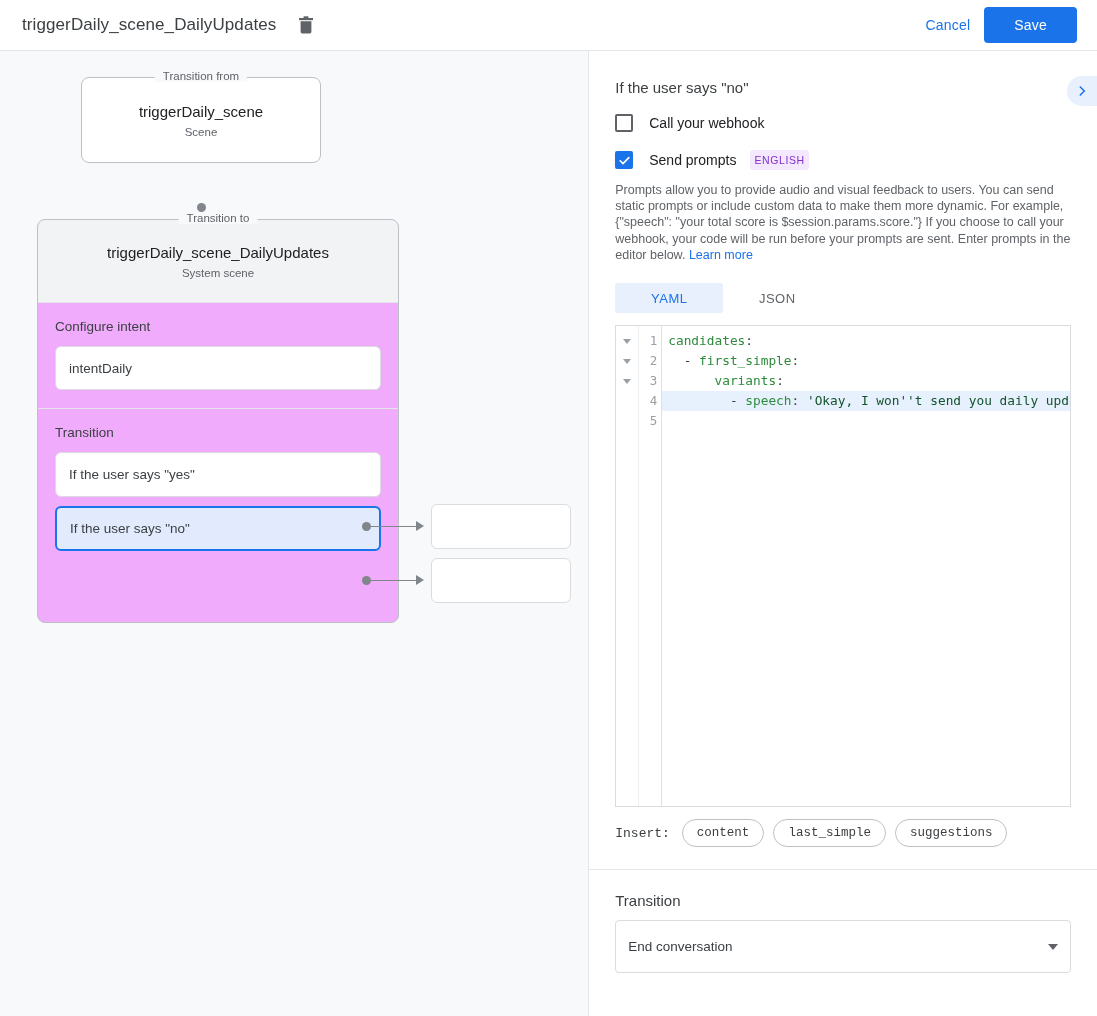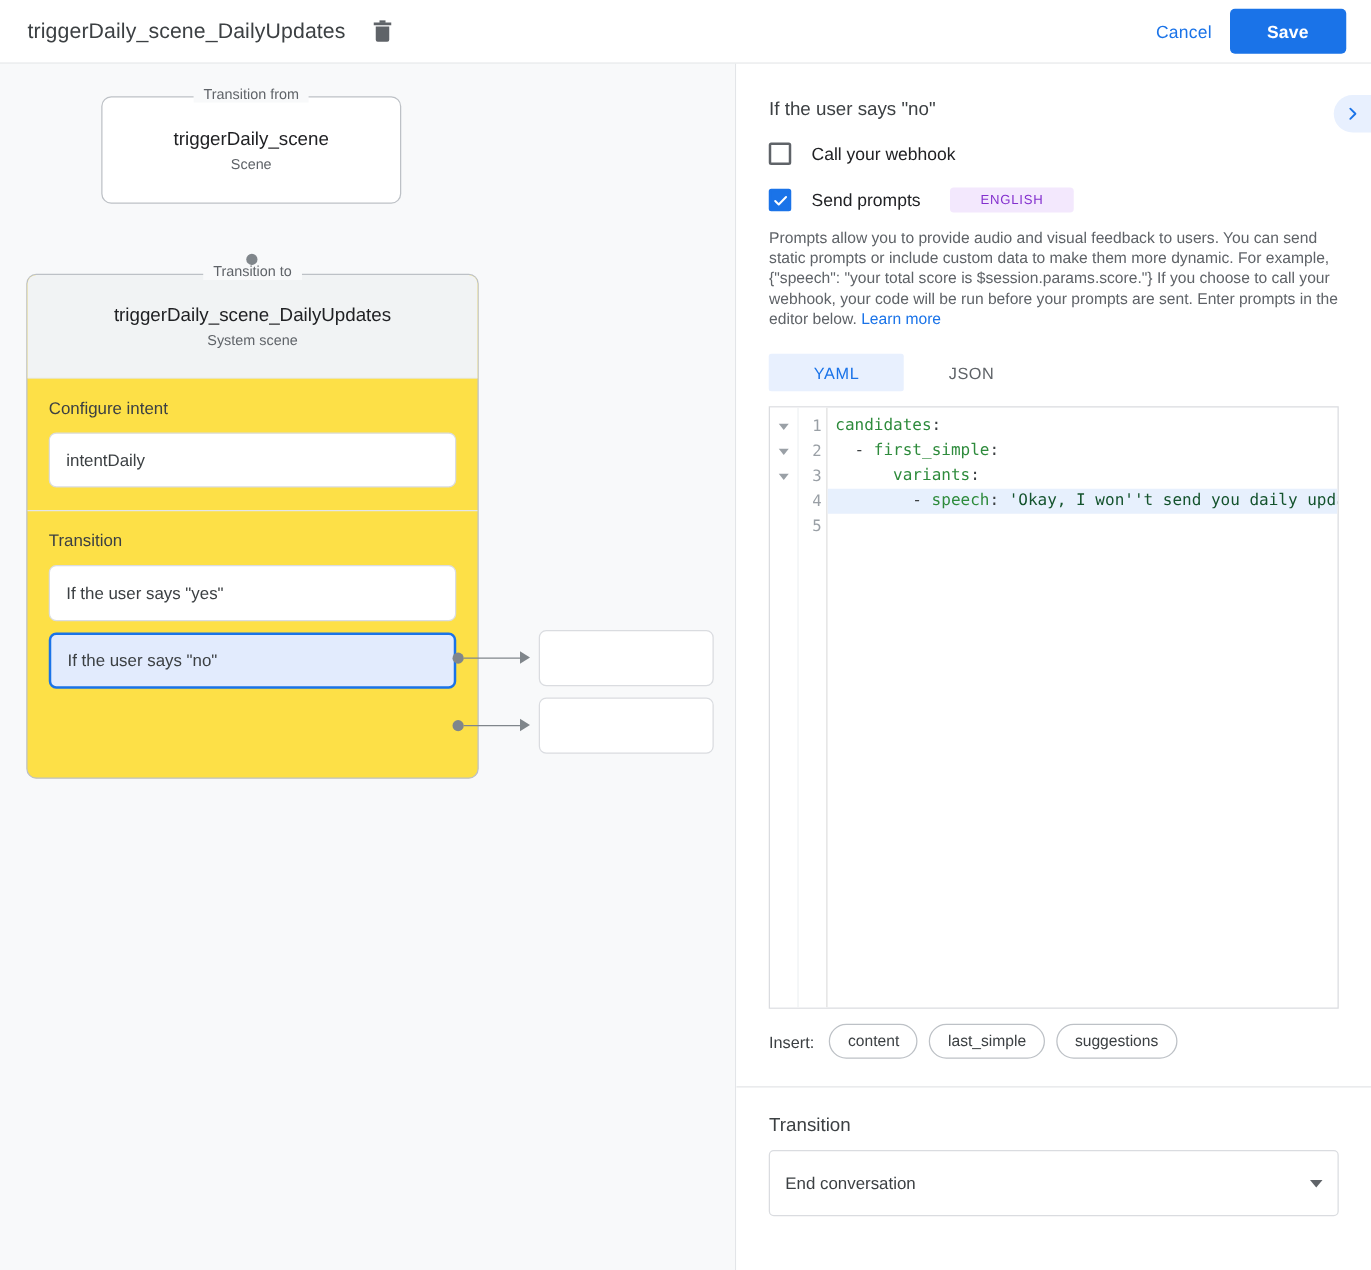--- a/index.html
+++ b/index.html
@@ -38,21 +38,21 @@
   }
   .btn-cancel {
     background: none; border: none;
     color: #1a73e8; font-size: 14px; font-weight: 500;
     font-family: inherit;
     padding: 9px 14px; border-radius: 4px; cursor: pointer;
     letter-spacing: .2px;
   }
   .btn-save {
     background: #1a73e8; border: none;
-    color: #ffffff; font-size: 14px; font-weight: 700;
+    color: #ffffff; font-size: 14px; font-weight: 400;
     font-family: inherit;
     padding: 10px 30px; border-radius: 4px; cursor: pointer;
     letter-spacing: .2px;
   }
 
   
   .body-wrap {
     position: absolute; top: 51px; left: 0;
     width: 1097px; height: 965px;
     display: flex;
@@ -102,22 +102,22 @@
   .conn-arrow-down {
     position: absolute;
     width: 0; height: 0;
     border-left: 5px solid transparent;
     border-right: 5px solid transparent;
     border-top: 8px solid #80868b;
   }
 
   
   #card-to {
-    left: 21px; top: 168px; width: 362px; height: 404px;
-    background: #fde047;
+    left: 37px; top: 168px; width: 362px; height: 404px;
+    background: #f0abfc;
     padding: 0;
   }
   #card-to .legend { background: #f8f9fa; }
   .to-header {
     height: 83px;
     background: #f1f3f4;
     border-radius: 7px 7px 0 0;
     border-bottom: 1px solid #e3e5e8;
     display: flex; flex-direction: column;
     align-items: center; justify-content: center;
@@ -214,24 +214,24 @@
   }
   .cbox.checked {
     background: #1a73e8; border-color: #1a73e8;
     display: flex; align-items: center; justify-content: center;
   }
   .checkrow .lbl {
     margin-left: 16px;
     font-size: 14px; color: #202124; font-weight: 500;
   }
   .badge {
-    margin-left: 24px;
+    margin-left: 14px;
     background: #f3e8fd; color: #8430ce;
     font-size: 10.5px; letter-spacing: .6px;
-    padding: 4px 24px; border-radius: 3px;
+    padding: 4px 4px; border-radius: 3px;
     font-weight: 500;
   }
   .helptext {
     font-size: 12.5px; color: #5f6368;
     line-height: 16.2px;
     margin: 0 0 20px 0;
     max-width: 510px;
   }
   .helptext a { color: #1a73e8; text-decoration: none; }
 
@@ -291,21 +291,21 @@
     position: relative;
   }
   .code .line { height: 20px; line-height: 20px; padding-left: 6px; }
   .code .line.hl { background: #e7f0fd; }
   .tk-key { color: #2e8b3c; }
   .tk-str { color: #14532d; }
   .tk-pun { color: #3c4043; }
 
   .insert-row {
     display: flex; align-items: center;
-    margin-top: 12px; margin-bottom: 22px;
+    margin-top: 12px; margin-bottom: 22px; font-family: Liberation Mono, monospace;
   }
   .insert-label { font-size: 13px; color: #3c4043; margin-right: 12px; }
   .chip {
     border: 1px solid #bdc1c6;
     border-radius: 14px;
     height: 28px; padding: 0 14px;
     display: flex; align-items: center;
     font-size: 12.5px; color: #3c4043;
     margin-right: 9px; cursor: pointer;
     background: #ffffff;

